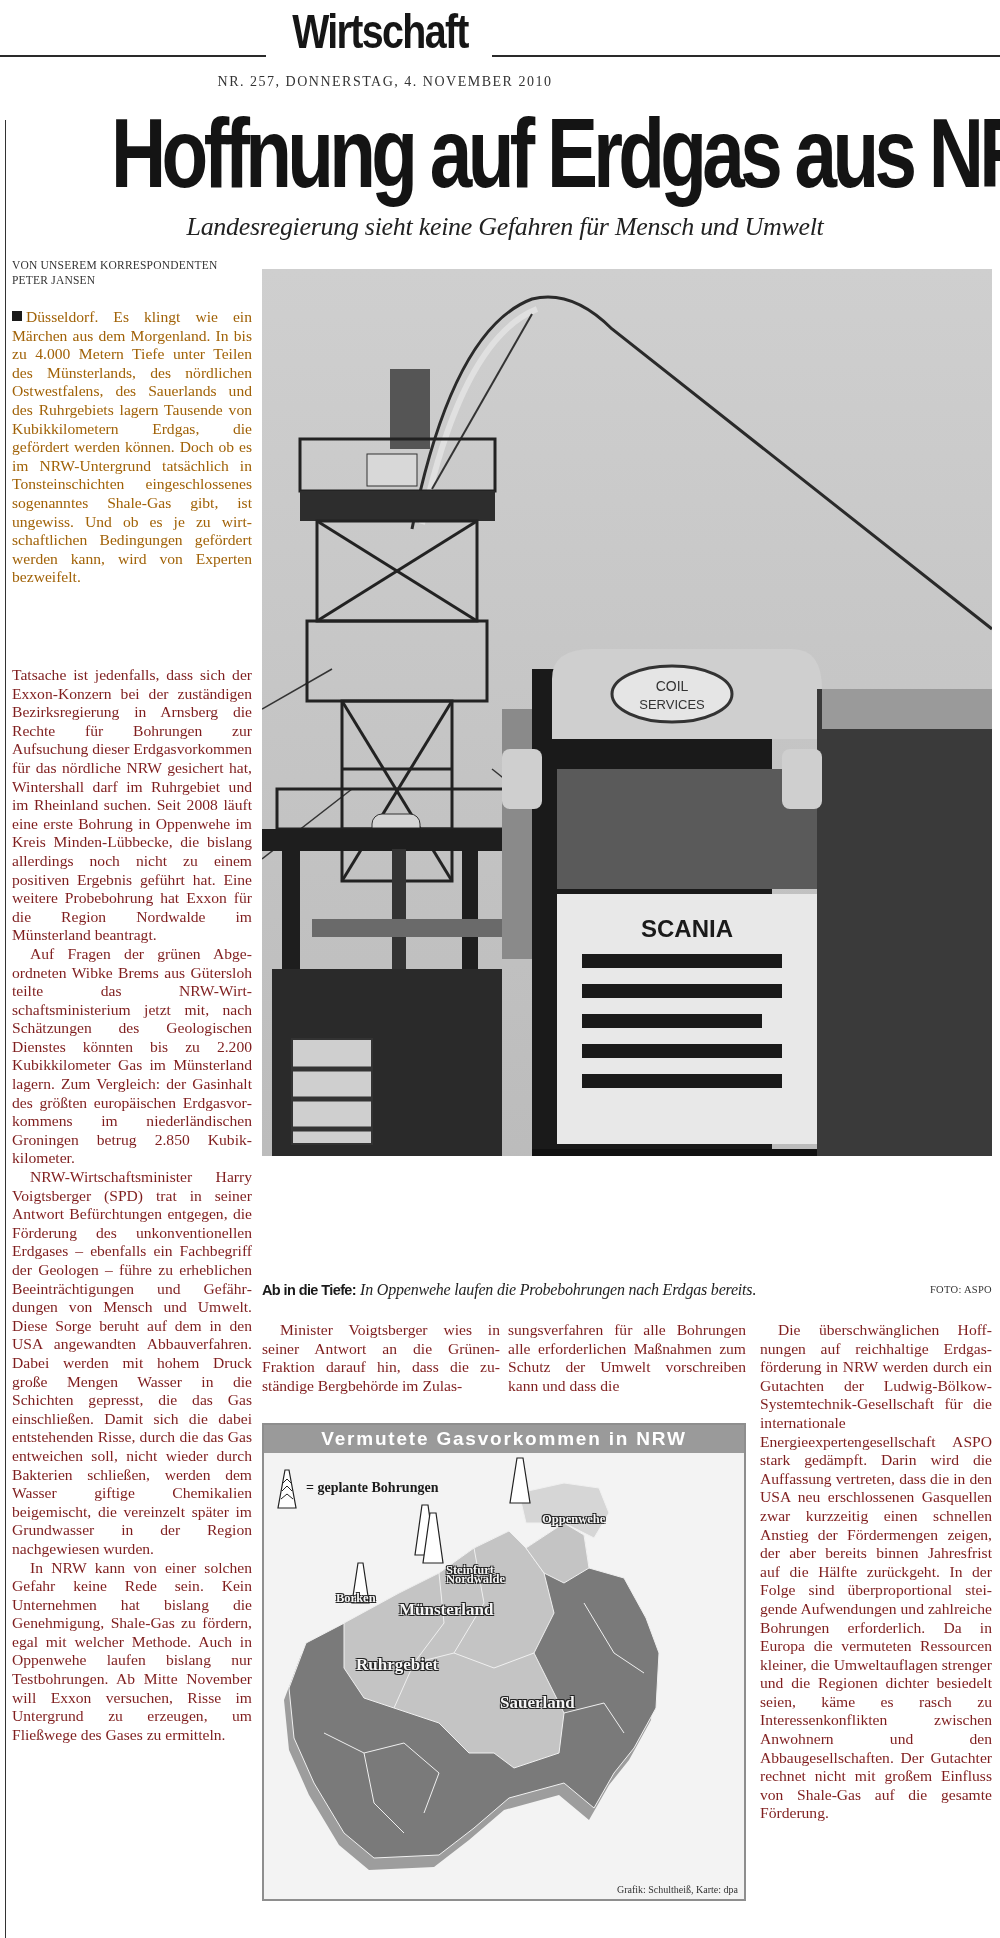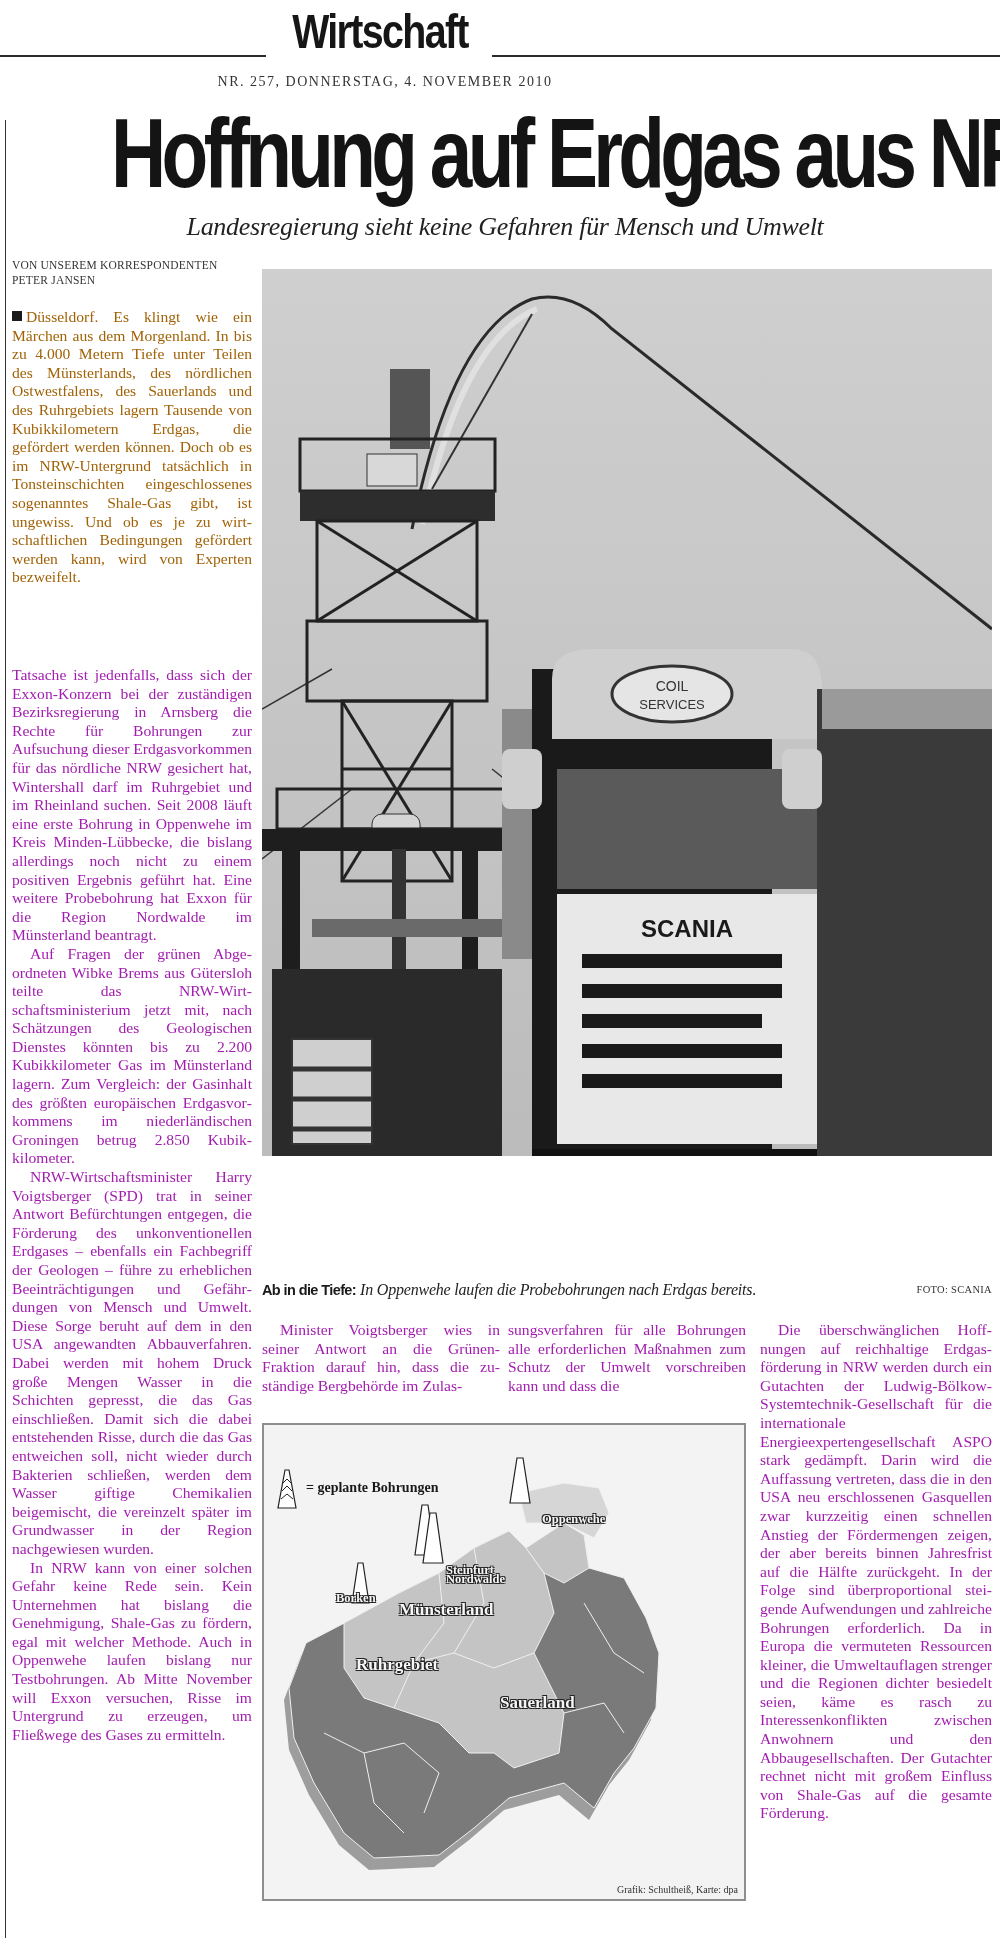--- a/index.html
+++ b/index.html
@@ -13,21 +13,21 @@
   .issue-line { position: absolute; left: 0; top: 74px; width: 770px; text-align: center; font-size: 14px; letter-spacing: 1.5px; color: #333; }
 
   .left-rule { position: absolute; left: 5px; top: 120px; width: 1px; height: 1818px; background: #333; }
 
   .headline { position: absolute; left: 0; top: 98px; width: 1000px; text-align: center; font-family: "Liberation Sans", "DejaVu Sans", sans-serif; font-weight: bold; font-size: 98px; letter-spacing: -6px; line-height: 110px; color: #141414; transform: scaleX(0.78); transform-origin: 505px 50%; white-space: nowrap; }
 
   .subheadline { position: absolute; left: 0; top: 212px; width: 1010px; text-align: center; font-style: italic; font-size: 26px; color: #222; letter-spacing: -0.3px; }
 
   .byline { position: absolute; left: 12px; top: 258px; width: 240px; font-size: 11.5px; line-height: 15px; letter-spacing: 0.2px; color: #333; }
 
-  .col { position: absolute; font-size: 15.6px; line-height: 18.6px; text-align: justify; hyphens: manual; color: #a21caf; }
+  .col { position: absolute; font-size: 15.6px; line-height: 18.6px; text-align: justify; hyphens: manual; color: #7f1d1d; }
   .col p { margin: 0; text-indent: 18px; }
   .col p.first { text-indent: 0; }
   .lead { position: absolute; left: 12px; top: 308px; width: 240px; font-size: 15.6px; line-height: 18.6px; font-weight: normal; text-align: justify; color: #a16207; }
   .lead-square { display: inline-block; width: 10px; height: 10px; background: #1a1a1a; margin-right: 4px; vertical-align: 1px; }
 
   .col-left { left: 12px; top: 666px; width: 240px; }
 
   .photo { position: absolute; left: 262px; top: 269px; width: 730px; height: 887px; background: #ef4444; overflow: hidden; }
   .photo svg { display: block; }
 
@@ -156,34 +156,35 @@
 
     <rect x="555" y="420" width="175" height="500" fill="#3a3a3a"></rect>
     <rect x="560" y="420" width="170" height="40" fill="#9a9a9a"></rect>
     <rect x="520" y="480" width="40" height="60" rx="8" fill="#cfcfcf"></rect>
     <rect x="240" y="480" width="40" height="60" rx="8" fill="#cfcfcf"></rect>
   </svg>
 </div>
 
 <div class="caption">
   <span class="caption-lead">Ab in die Tiefe:</span><span class="caption-text">In Oppenwehe laufen die Probebohrungen nach Erdgas bereits.</span>
-  <span class="photo-credit">FOTO: SCANIA</span>
+  <span class="photo-credit">FOTO: ASPO</span>
 </div>
 
 <div class="col col-mid1">
   <p>Minister Voigtsberger wies in seiner Antwort an die Grünen-Fraktion darauf hin, dass die zu­ständige Bergbehörde im Zulas-</p>
 </div>
 <div class="col col-mid2">
   <p class="first">sungsverfahren für alle Bohrun­gen alle erforderlichen Maßnah­men zum Schutz der Umwelt vorschreiben kann und dass die</p>
 </div>
 <div class="col col-right">
   <p>Die überschwänglichen Hoff­nungen auf reichhaltige Erdgas­förderung in NRW werden durch ein Gutachten der Lud­wig-Bölkow-Systemtechnik-Ge­sellschaft für die internationale Energieexpertengesellschaft ASPO stark gedämpft. Darin wird die Auffassung vertreten, dass die in den USA neu erschlos­senen Gasquellen zwar kurzzei­tig einen schnellen Anstieg der Fördermengen zeigen, der aber bereits binnen Jahresfrist auf die Hälfte zurückgeht. In der Folge sind überproportional stei­gende Aufwendungen und zahl­reiche Bohrungen erforderlich. Da in Europa die vermuteten Ressourcen kleiner, die Umwelt­auflagen strenger und die Regio­nen dichter besiedelt seien, käme es rasch zu Interessenkon­flikten zwischen Anwohnern und den Abbaugesellschaften. Der Gutachter rechnet nicht mit großem Einfluss von Shale-Gas auf die gesamte Förderung.</p>
 </div>
 
 <div class="map-box">
+  <div class="map-title">Vermutete Gasvorkommen in NRW</div>
   <svg class="map-svg" width="480" height="446" viewBox="0 0 480 446">
 
     <path d="M42 190 L90 165 L135 140 L175 120 L210 95 L245 78 L262 95 L300 70 L320 82 L325 115 L360 125 L382 165 L395 200 L392 255 L370 295 L350 320 L330 355 L300 330 L245 345 L210 375 L175 402 L110 405 L80 380 L50 330 L30 285 L25 235 Z" fill="#9d9d9d" transform="translate(-5,12)"></path>
 
     <path d="M42 190 L90 165 L135 140 L175 120 L210 95 L245 78 L262 95 L300 70 L320 82 L325 115 L360 125 L382 165 L395 200 L392 255 L370 295 L350 320 L330 355 L300 330 L245 345 L210 375 L175 402 L110 405 L80 380 L50 330 L30 285 L25 235 Z" fill="#7a7a7a" stroke="#f0f0f0" stroke-width="1"></path>
 
     <path d="M80 170 L135 140 L175 120 L210 95 L245 78 L262 95 L280 120 L290 160 L270 200 L285 230 L300 260 L295 300 L250 315 L230 300 L205 300 L175 270 L130 255 L100 245 L80 215 Z" fill="#c4c4c4" stroke="#f0f0f0" stroke-width="1"></path>
 
     <path d="M262 95 L300 70 L320 82 L325 115 L300 130 L280 120 Z" fill="#c4c4c4" stroke="#f0f0f0" stroke-width="1"></path>
     <path d="M255 40 L300 30 L335 35 L345 60 L330 85 L300 70 L262 70 Z" fill="#d6d6d6" stroke="#f0f0f0" stroke-width="1"></path>

